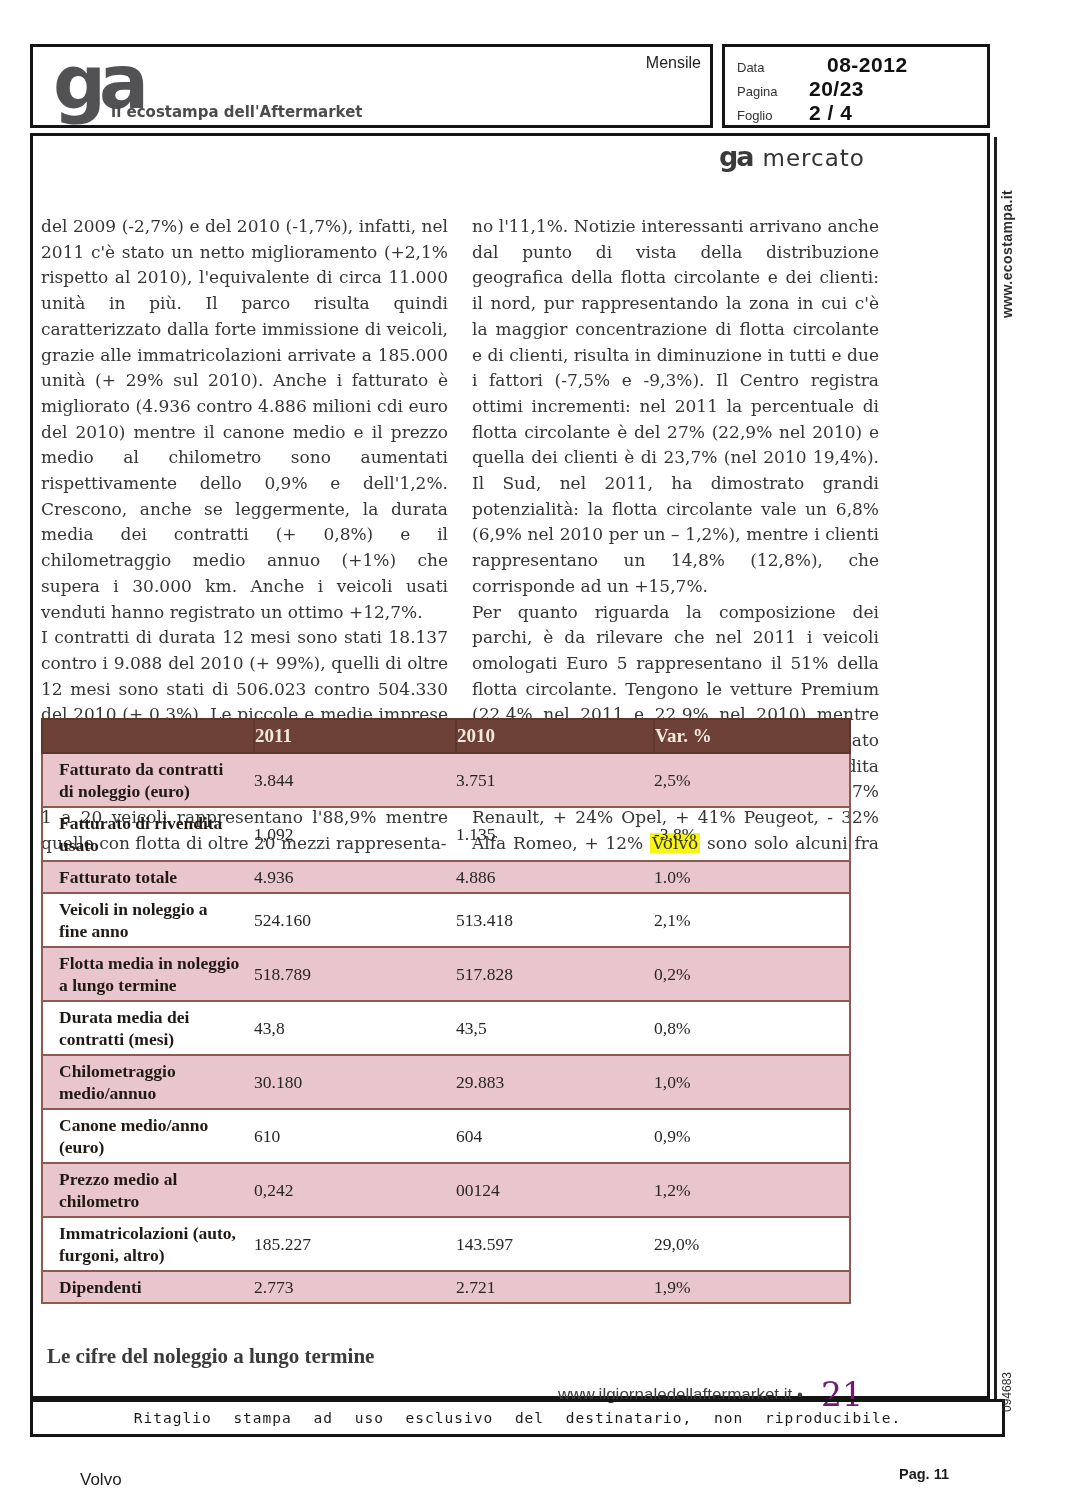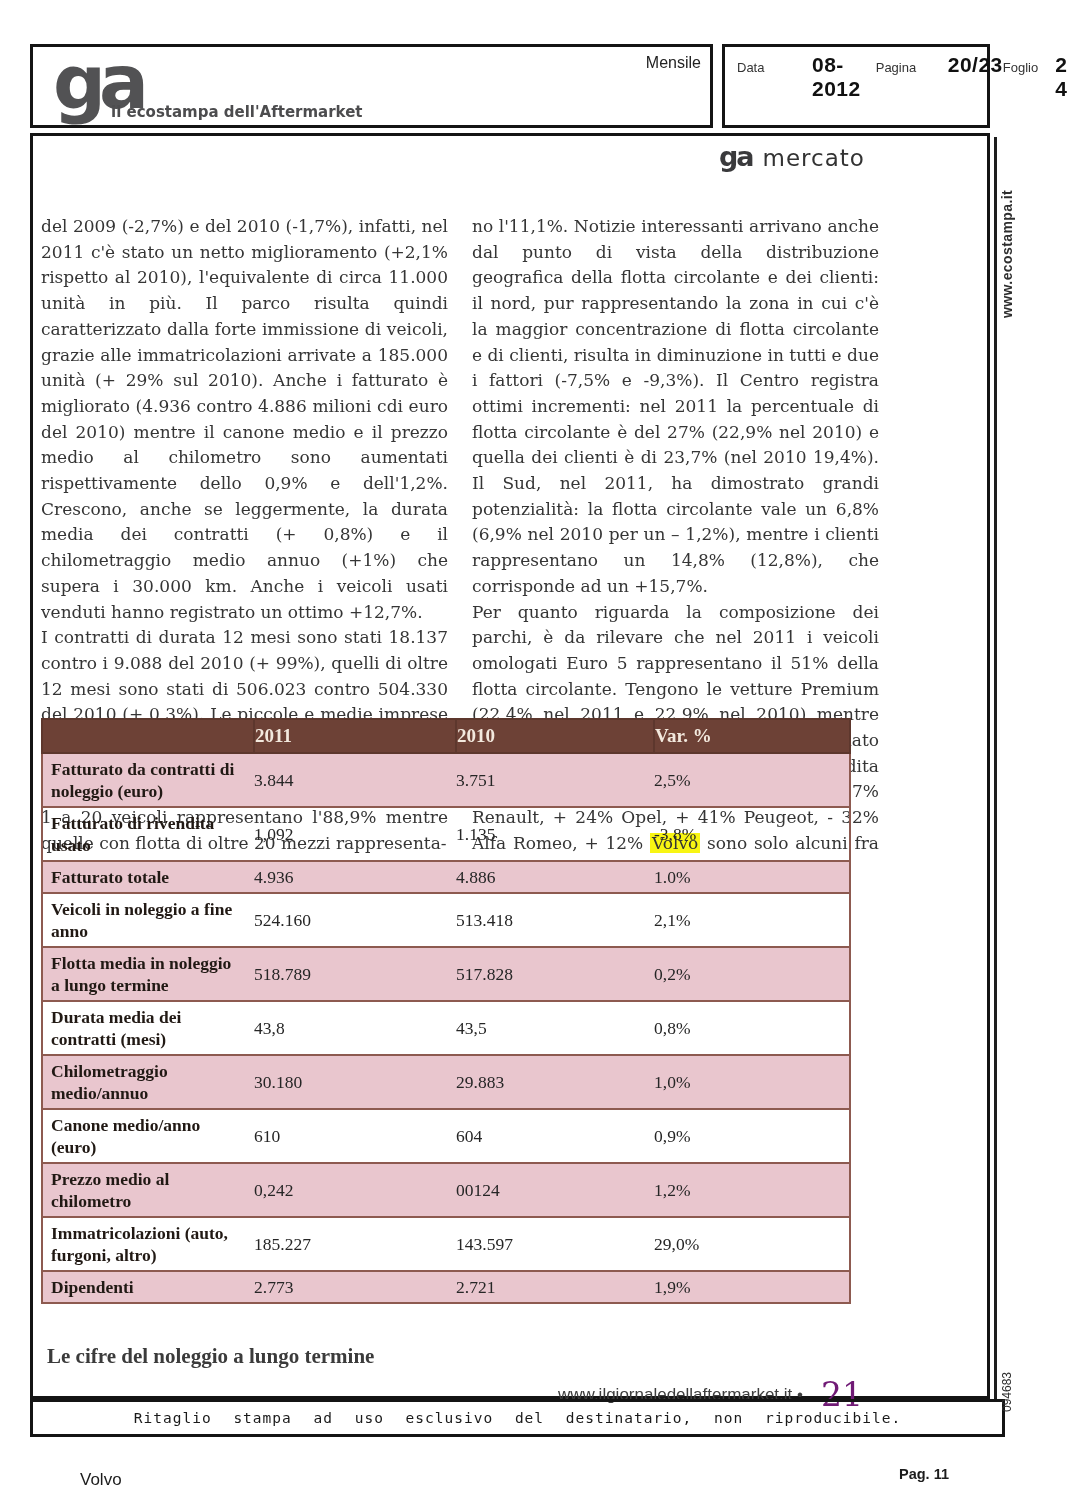--- a/index.html
+++ b/index.html
@@ -23,21 +23,21 @@
     position:absolute; left:78px; top:56px;
     font-family:"DejaVu Sans", sans-serif; font-weight:700; font-size:15px; color:#4c4c4e;
   }
   .frequency {
     position:absolute; right:9px; top:7px;
     font-family:"Liberation Sans", sans-serif; font-size:16px; color:#222;
   }
   .masthead-right {
     position:absolute; left:722px; top:44px; width:268px; height:84px;
     border:3px solid #141414; background:#fff; padding:6px 10px 4px 12px;
-    display:flex; flex-direction:row; justify-content:space-between;
+    display:flex; flex-direction:column; justify-content:space-between;
   }
   .info-row { display:flex; align-items:baseline; }
   .info-label {
     width:72px; font-family:"Liberation Sans", sans-serif; font-size:13px; color:#333;
   }
   .info-value {
     font-family:"Liberation Sans", sans-serif; font-weight:700; font-size:21px; color:#111;
     letter-spacing:0.5px;
   }
   .info-value.data-val { margin-left:18px; }
@@ -84,21 +84,21 @@
     font-family:"Liberation Serif", serif; font-weight:700; font-size:19px;
     padding:5px 0 5px 0; border:2px solid #5d372d;
   }
   .data-table th.corner { border-right:none; }
   .data-table td {
     border-top:2px solid #8d5a50; border-bottom:2px solid #8d5a50;
     vertical-align:middle; padding:4px 0;
     font-family:"Liberation Serif", serif; font-size:17.5px; line-height:22px; color:#262626;
   }
   .data-table td.row-label {
-    font-weight:700; color:#211914; padding-left:8px; padding-right:14px;
+    font-weight:700; color:#211914; padding-left:16px; padding-right:14px;
   }
   .data-table tr.shaded td { background:#e9c6ce; }
   .data-table { border-left:2px solid #8d5a50; border-right:2px solid #8d5a50; }
 
   .table-caption {
     position:absolute; left:14px; top:1208px;
     font-family:"Liberation Serif", serif; font-weight:700; font-size:21px; color:#3b3b3b;
   }
 
   

